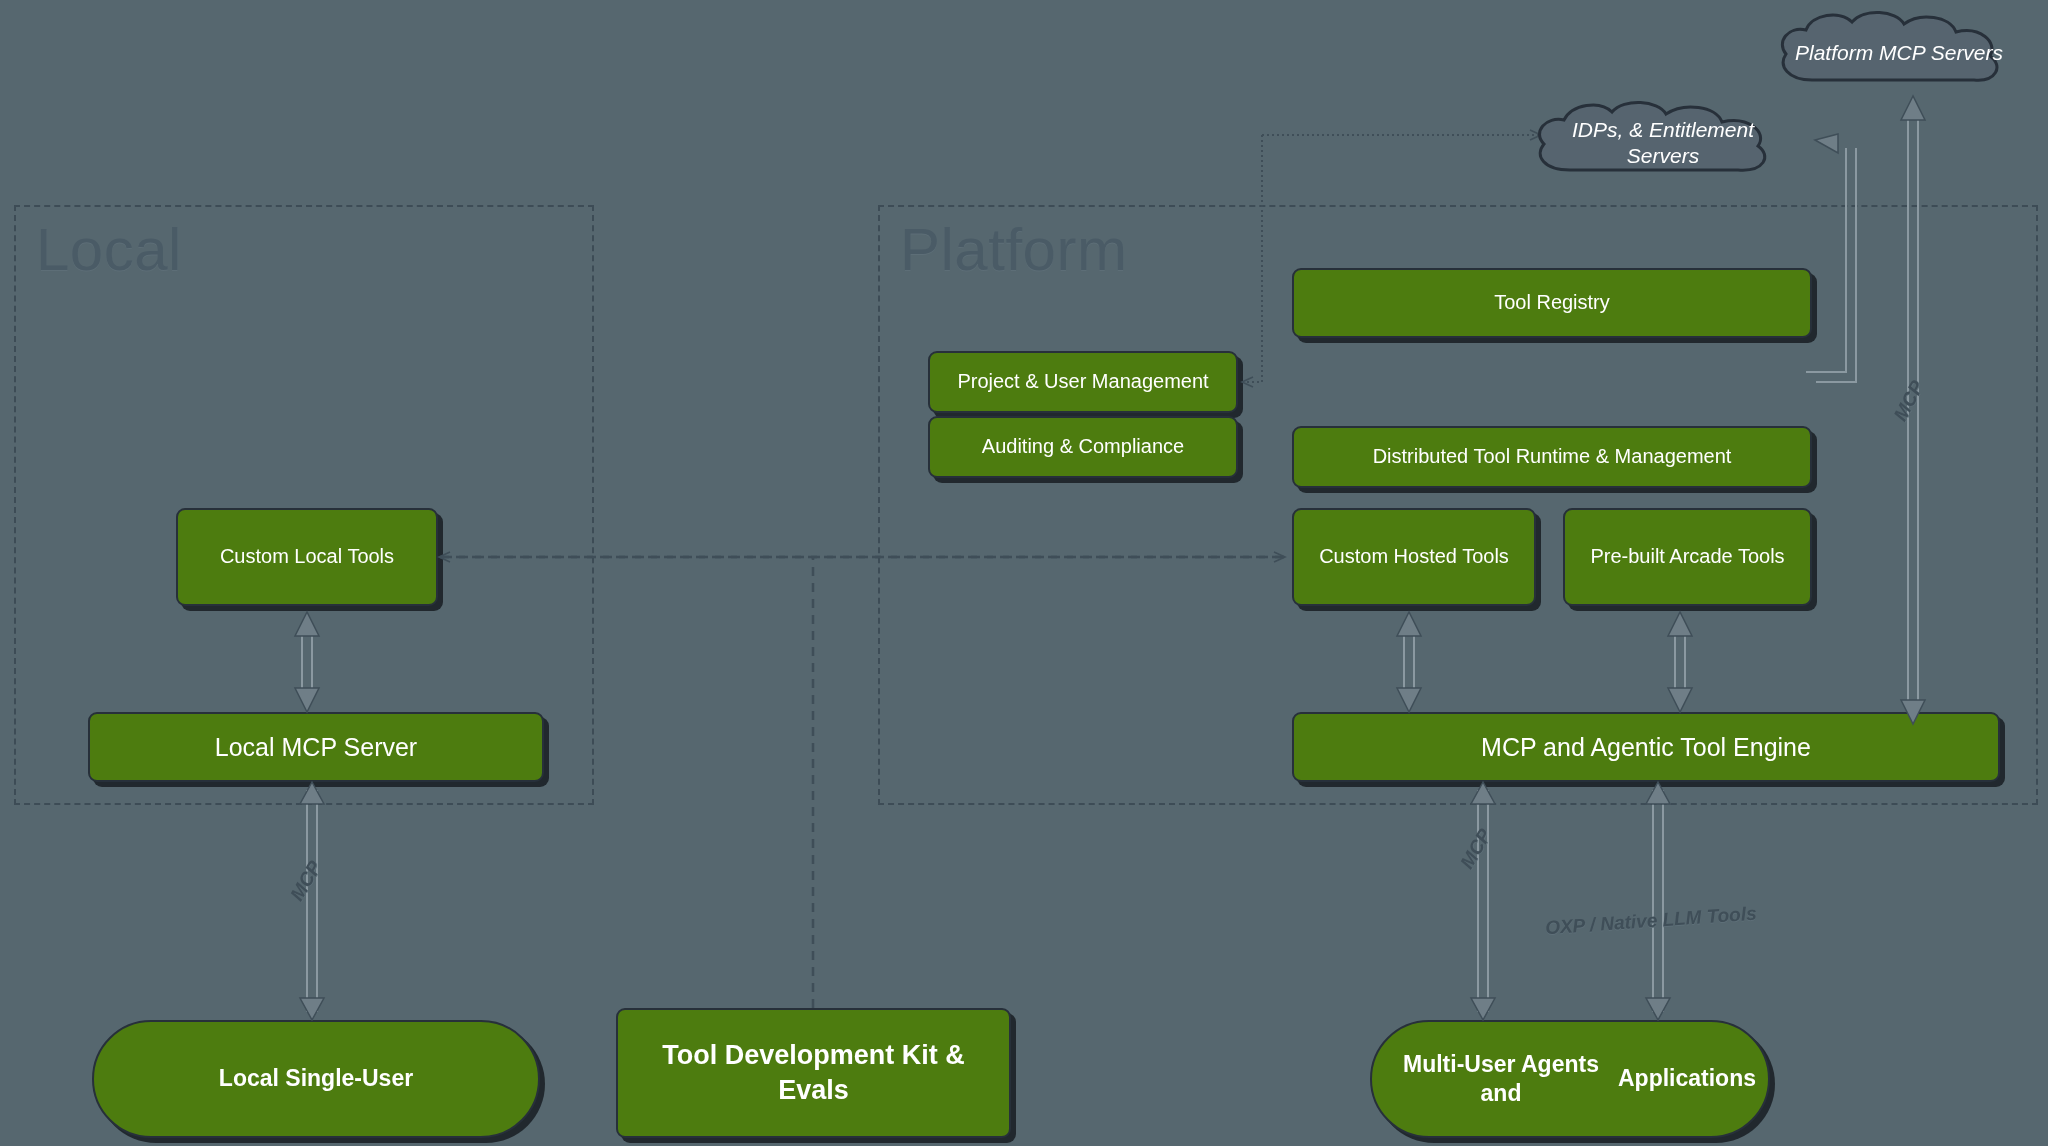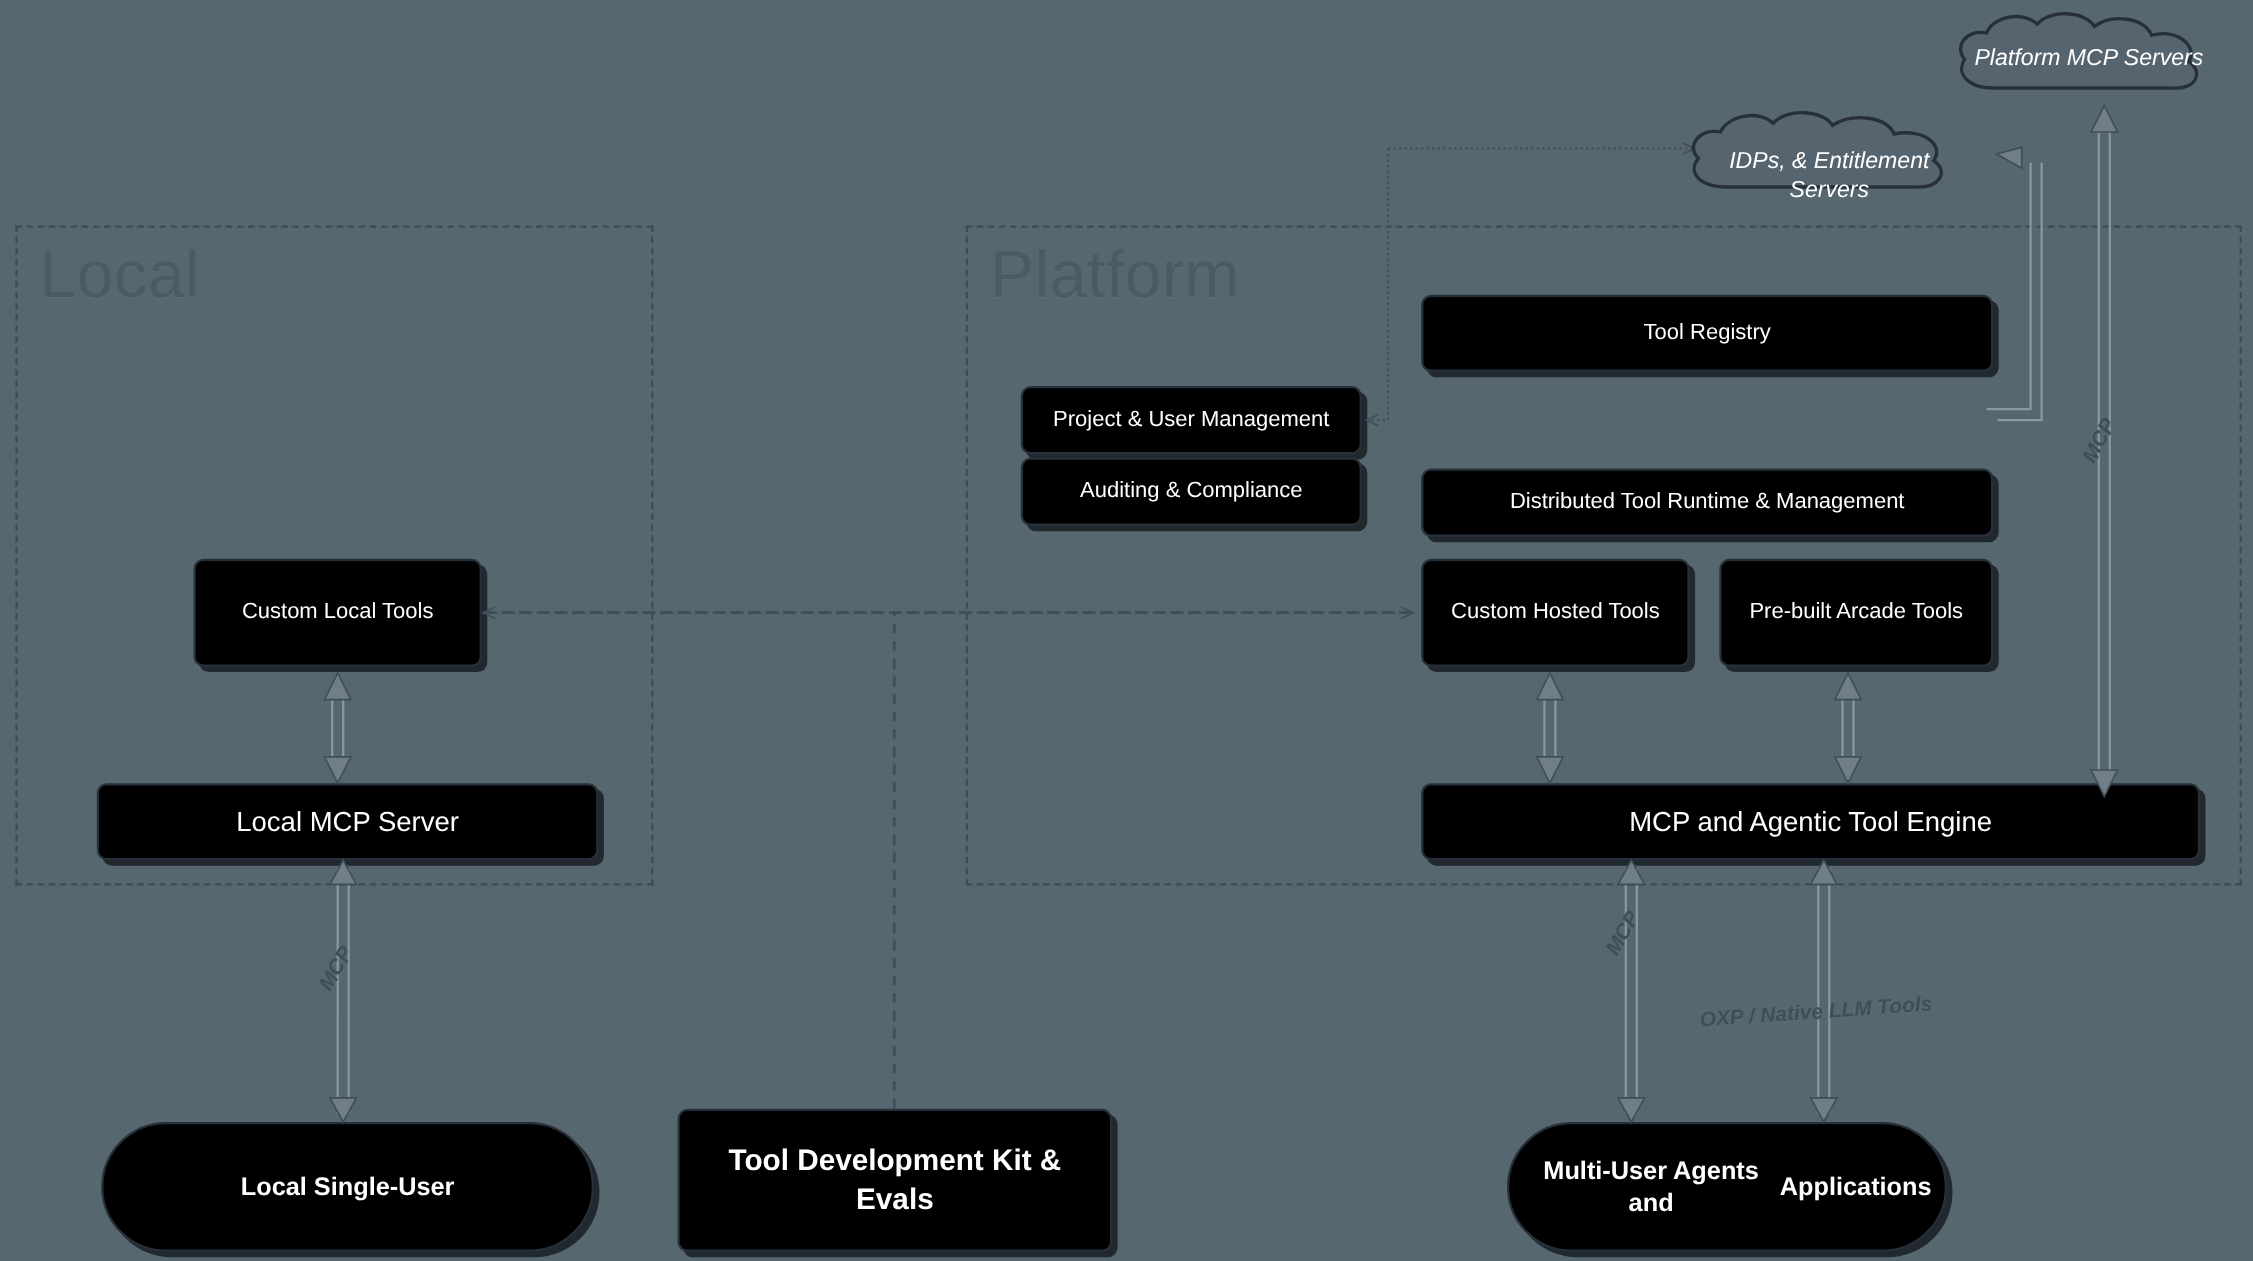--- a/index.html
+++ b/index.html
@@ -25,21 +25,21 @@
     color:#4a5b66;
     letter-spacing:0.5px;
     white-space:nowrap;
     text-shadow:0 1px 0 #5d6e77;
   }
 
   
   .node{
     position:absolute;
     box-sizing:border-box;
-    background:#000000;
+    background:#4d7c0f;
     border:2px solid #27303a;
     border-radius:9px;
     box-shadow:5px 5px 0 0 rgba(18,23,28,0.78);
     color:#ffffff;
     display:flex;
     align-items:center;
     justify-content:center;
     text-align:center;
     font-size:20px;
     line-height:1.28;
@@ -169,21 +169,21 @@
 
   <div class="cloud" style="left:1768px;top:8px;width:262px;height:90px;">
     <svg class="cloud-svg" viewBox="0 0 262 90" preserveAspectRatio="none">
       <path d="M44,72 C20,72 10,58 18,46 C8,34 20,18 38,22 C44,6 72,2 84,14
                C96,0 128,2 136,16 C152,4 182,8 188,24 C212,18 230,34 222,48
                C236,58 228,74 206,72 Z" fill="#56646f" stroke="#27303a" stroke-width="3" transform="scale(1.0,1.0)" style="filter:none"></path>
     </svg>
     <span class="cloud-text">Platform MCP Servers</span>
   </div>
 
-  <div class="cloud" style="left:1524px;top:100px;width:278px;height:86px;align-items:flex-end;">
+  <div class="cloud" style="left:1524px;top:100px;width:278px;height:86px;">
     <svg class="cloud-svg" viewBox="0 0 278 86" preserveAspectRatio="none">
       <path d="M46,70 C20,70 10,56 20,44 C8,32 22,16 40,20 C48,4 76,0 88,12
                C100,-2 134,0 142,14 C160,2 192,6 198,22 C224,16 244,32 234,46
                C248,56 240,72 214,70 Z" fill="#56646f" stroke="#27303a" stroke-width="3"></path>
     </svg>
     <span class="cloud-text" style="line-height:1.25;">IDPs, &amp; Entitlement Servers</span>
   </div>
 
   <div class="node" style="left:176px;top:508px;width:262px;height:98px;">Custom Local Tools</div>
 

